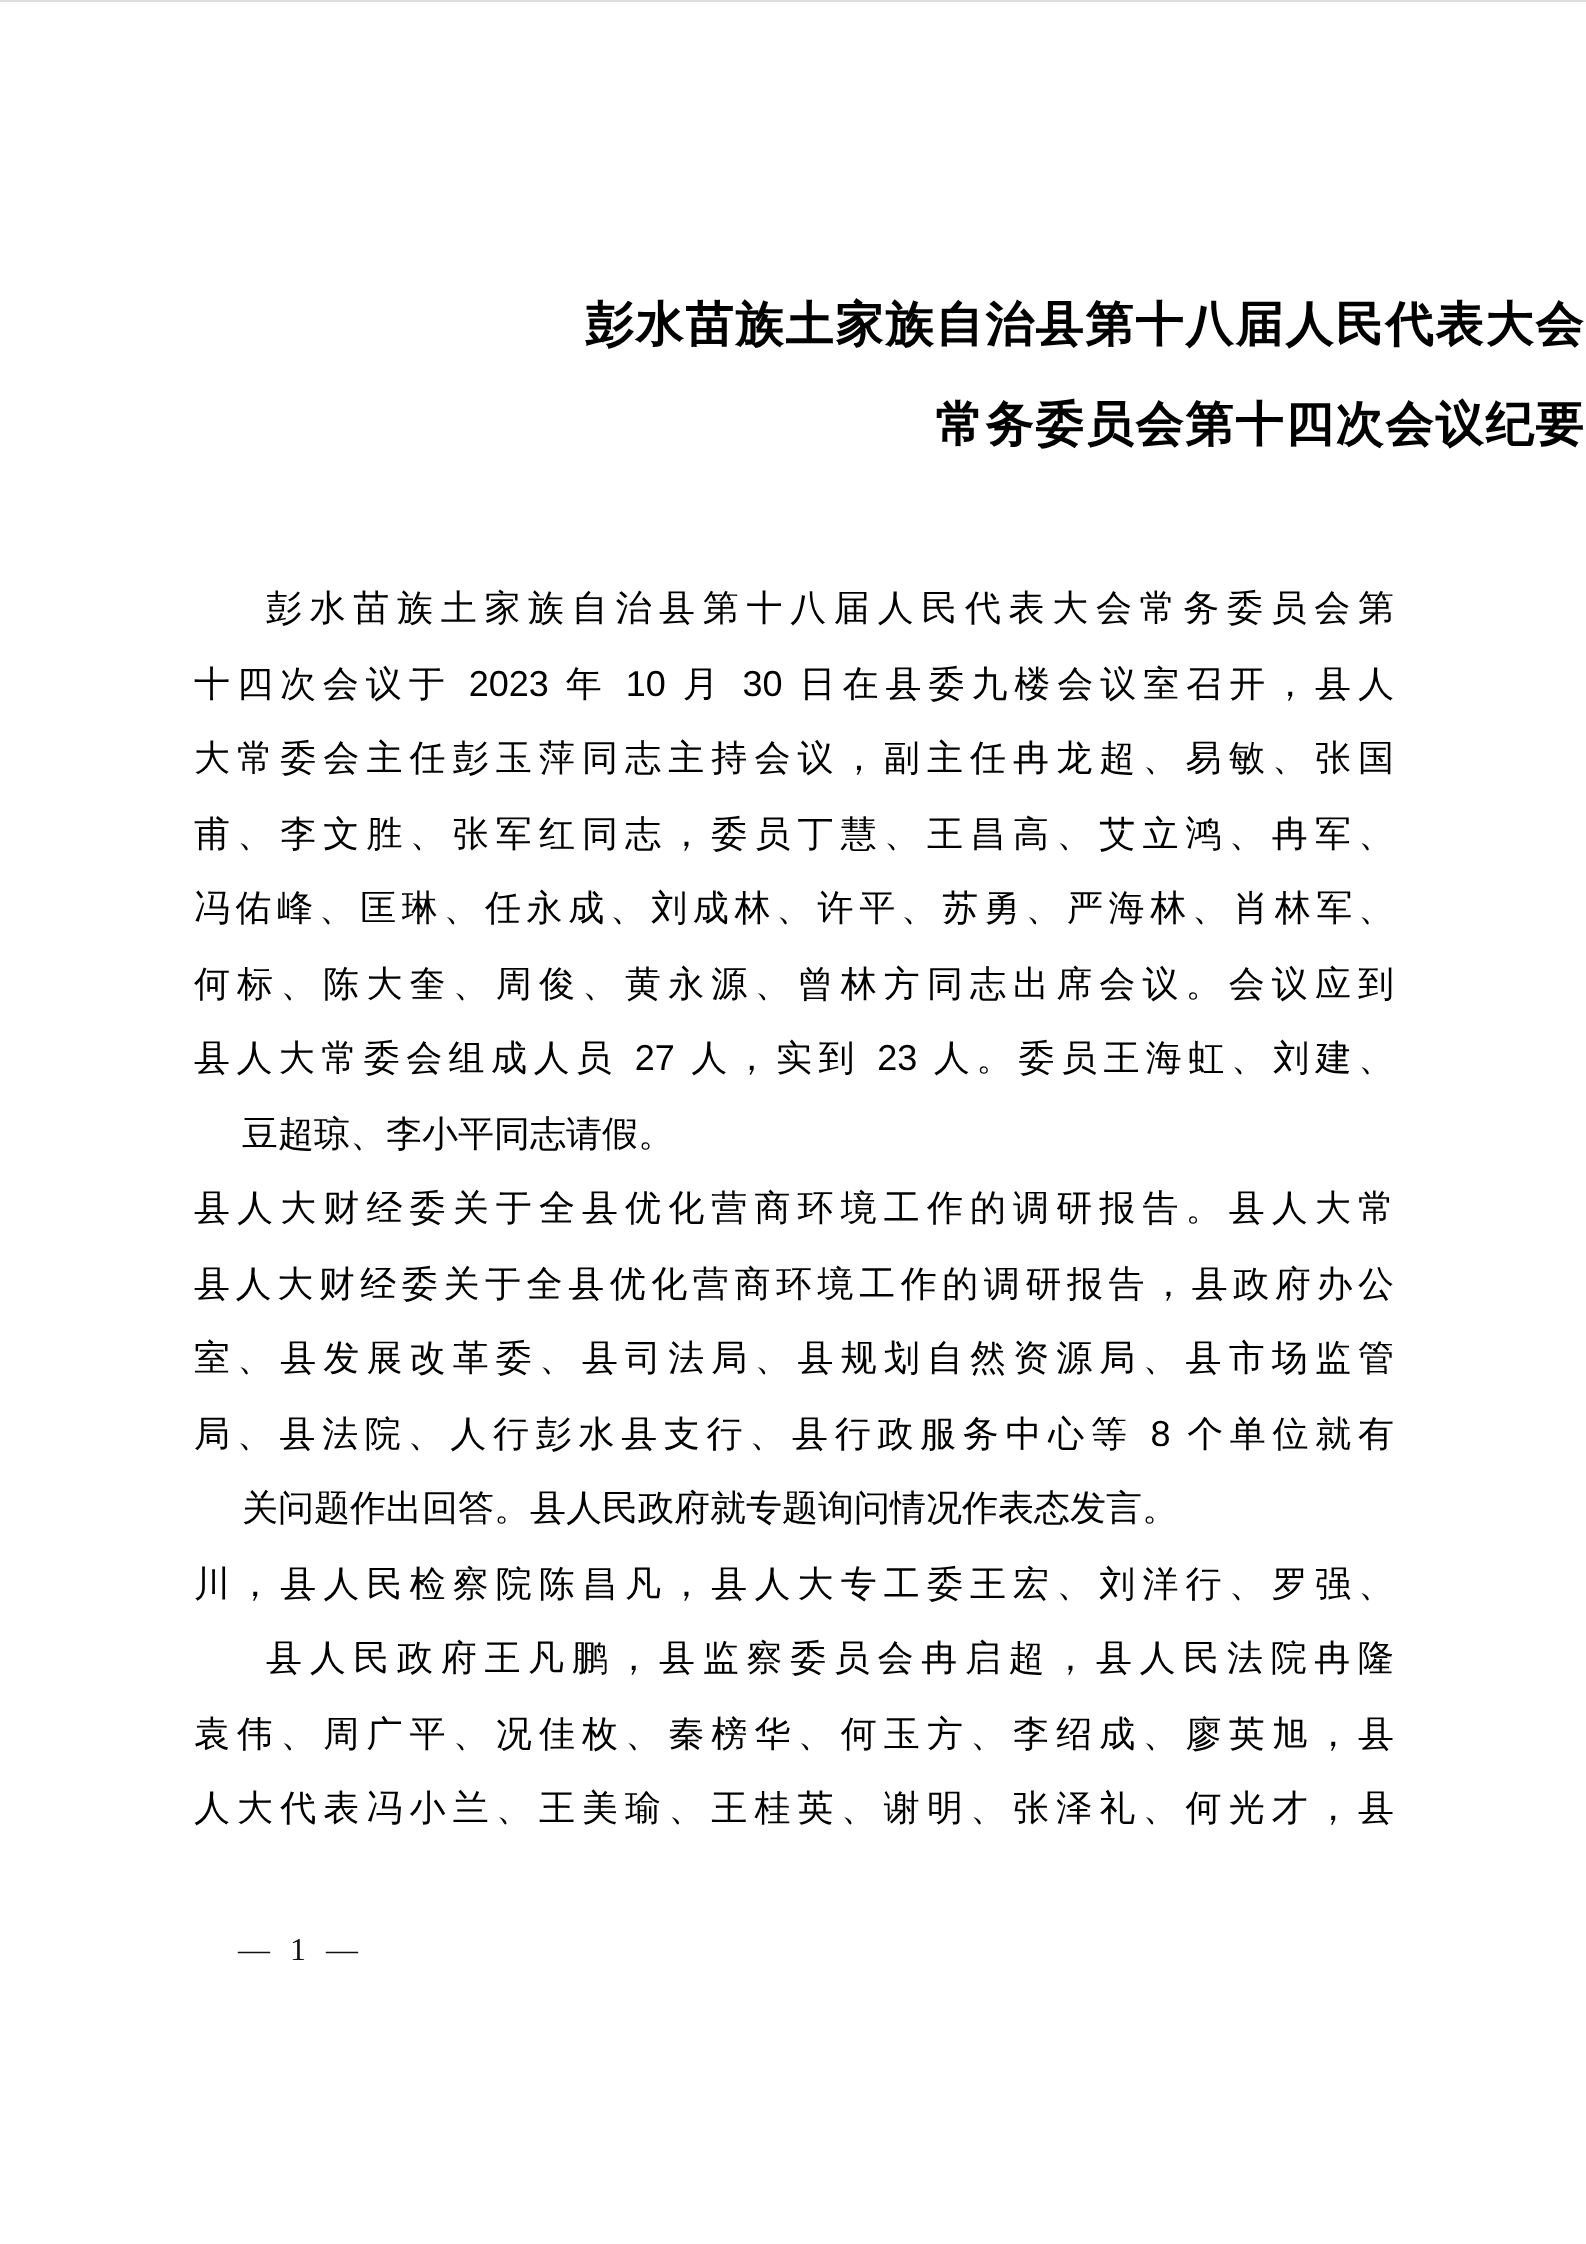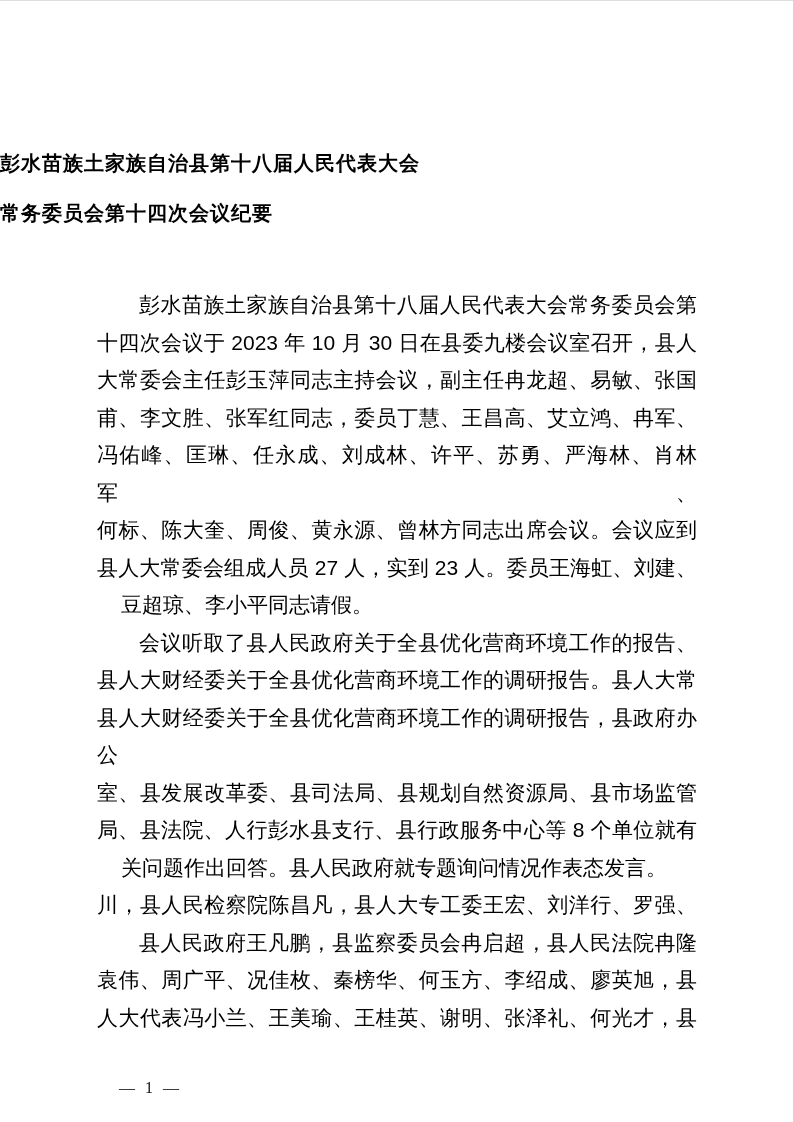--- a/index.html
+++ b/index.html
@@ -18,35 +18,35 @@
     border-top: 1px solid #dedede;
     overflow: hidden;
   }
   .doc-title {
     margin: 0;
     padding-top: 137px;
     font-weight: 700;
   }
   .title-line {
     display: block;
-    text-align: left;
-    font-size: 20px;
+    text-align: right;
+    font-size: 24px;
     line-height: 50px;
     letter-spacing: 1px;
   }
   .body-text {
     width: 600px;
     margin: 48px 0 0 97px;
   }
   .para {
     margin: 0;
     padding: 0;
   }
   .line {
-    font-size: 21px;
+    font-size: 18px;
     line-height: 37.5px;
     text-align: justify;
     text-align-last: justify;
     word-break: break-all;
   }
   .line.first {
     text-indent: 2em;
   }
   .line.last {
     text-align-last: left;
@@ -78,21 +78,20 @@
       <div class="line">十四次会议于 2023 年 10 月 30 日在县委九楼会议室召开，县人</div>
       <div class="line">大常委会主任彭玉萍同志主持会议，副主任冉龙超、易敏、张国</div>
       <div class="line">甫、李文胜、张军红同志，委员丁慧、王昌高、艾立鸿、冉军、</div>
       <div class="line">冯佑峰、匡琳、任永成、刘成林、许平、苏勇、严海林、肖林军、</div>
       <div class="line">何标、陈大奎、周俊、黄永源、曾林方同志出席会议。会议应到</div>
       <div class="line">县人大常委会组成人员 27 人，实到 23 人。委员王海虹、刘建、</div>
       <div class="line last">豆超琼、李小平同志请假。</div>
     </div>
 
     <div class="para">
-      <div class="line first">会议听取了县人民政府关于全县优化营商环境工作的报告、</div>
       <div class="line">县人大财经委关于全县优化营商环境工作的调研报告。县人大常</div>
       <div class="line">县人大财经委关于全县优化营商环境工作的调研报告，县政府办公</div>
       <div class="line">室、县发展改革委、县司法局、县规划自然资源局、县市场监管</div>
       <div class="line">局、县法院、人行彭水县支行、县行政服务中心等 8 个单位就有</div>
       <div class="line last">关问题作出回答。县人民政府就专题询问情况作表态发言。</div>
     </div>
 
     <div class="para">
       <div class="line">川，县人民检察院陈昌凡，县人大专工委王宏、刘洋行、罗强、</div>
       <div class="line first">县人民政府王凡鹏，县监察委员会冉启超，县人民法院冉隆</div>

